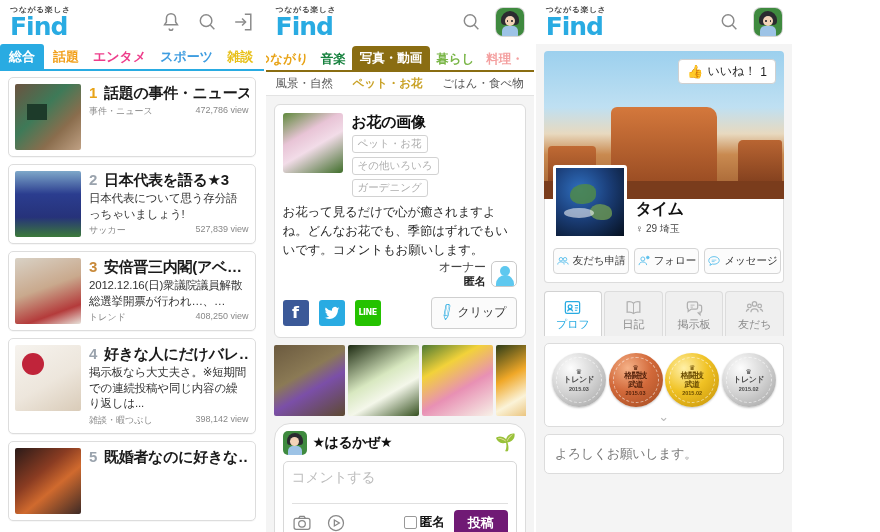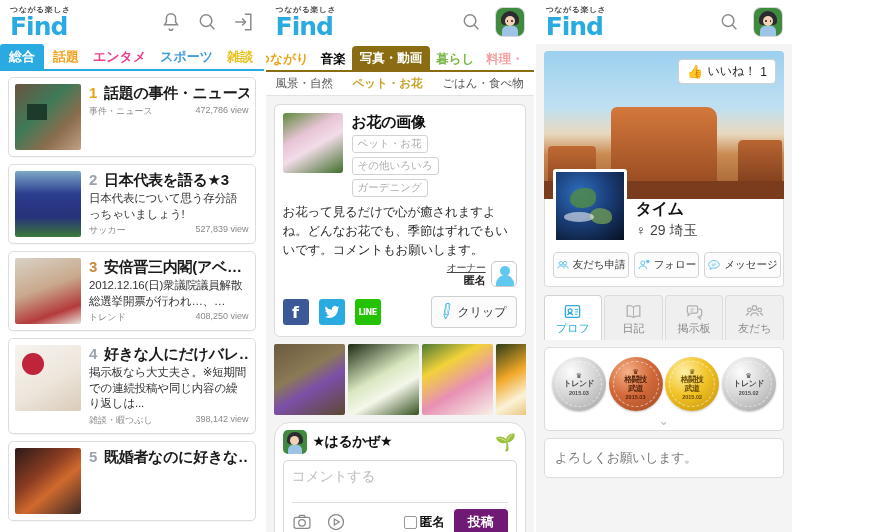--- a/index.html
+++ b/index.html
@@ -91,21 +91,21 @@
   .wc-info { padding-left: 9px; flex: 1; min-width: 0; }
   .wc-title { font-size: 15px; font-weight: bold; color: #111; letter-spacing: -.3px; }
   .tagrow { margin-top: 3px; display: flex; flex-wrap: wrap; gap: 4px; }
   .tag {
     border: 1px solid #d2d2d2; border-radius: 3px; font-size: 10.5px; color: #adadad;
     padding: 1px 5px; background: #fff; white-space: nowrap;
   }
   .wc-desc { font-size: 12.5px; color: #2b2b2b; line-height: 1.5; margin-top: 6px; letter-spacing: -.2px; }
   .owner-row { display: flex; align-items: center; justify-content: flex-end; margin-top: 2px; }
   .owner-txt { text-align: right; line-height: 1.15; margin-right: 5px; }
-  .owner-lbl { font-size: 10px; color: #444; letter-spacing: -.4px; text-decoration: underline; }
+  .owner-lbl { font-size: 12px; color: #444; letter-spacing: -.4px; }
   .owner-name { font-size: 11px; color: #222; font-weight: bold; }
   .owner-av {
     width: 26px; height: 26px; border-radius: 5px; border: 1px solid #c9c9c9;
     background: #fff; position: relative; overflow: hidden;
   }
   .oav-head { position:absolute; left:8px; top:4px; width:10px; height:10px; border-radius:50%; background:#5ec8ef; }
   .oav-body { position:absolute; left:4px; top:13px; width:18px; height:12px; border-radius:9px 9px 0 0; background:#5ec8ef; }
   .share-row { display: flex; align-items: center; margin-top: 9px; }
   .sq { width: 26px; height: 26px; border-radius: 3px; margin-right: 10px; position: relative; }
   .sq.fb { background: #3b5998; }
@@ -157,21 +157,21 @@
   .prof-row { display: flex; align-items: flex-end; }
   .prof-av {
     width: 74px; height: 74px; flex: 0 0 74px; margin-top: -38px; border: 3px solid #fff; border-radius: 3px;
     background: radial-gradient(circle at 35% 32%, #2f6fbf 0%, #1b3f7a 45%, #06101f 100%); position: relative; overflow: hidden;
   }
   .earth-land1 { position:absolute; left:14px; top:16px; width:26px; height:20px; background:#4f8a4a; border-radius:60% 40% 50% 45%; opacity:.85;}
   .earth-land2 { position:absolute; left:34px; top:36px; width:22px; height:16px; background:#6d9a52; border-radius:50% 60% 40% 55%; opacity:.8;}
   .earth-cloud { position:absolute; left:8px; top:40px; width:30px; height:10px; background:rgba(255,255,255,.55); border-radius:50%;}
   .prof-meta { padding-left: 9px; padding-bottom: 3px; }
   .prof-name { font-size: 16px; font-weight: bold; color: #111; letter-spacing: -.3px; }
-  .prof-sub { font-size: 14px; color: #444; margin-top: 2px; }
+  .prof-sub { font-size: 10px; color: #444; margin-top: 2px; }
   .act-row { display: flex; gap: 5px; margin-top: 9px; }
   .act-btn {
     flex: 1; border: 1px solid #d5d5d5; border-radius: 4px; background: #fcfcfc; font-size: 10.5px;
     color: #333; padding: 5px 2px; display: flex; align-items: center; justify-content: center; gap: 3px; white-space: nowrap;
   }
   .act-ic { color: #5bc0ec; width: 14px; height: 14px; }
   .act-ic svg { width: 100%; height: 100%; }
   .ptabs { display: flex; margin: 8px 8px 0 8px; }
   .ptab {
     flex: 1; border: 1px solid #dcdcdc; border-bottom: none; background: #efefef;
@@ -352,21 +352,21 @@
             <span class="av-face"></span>
           <span class="av-eye av-eyeL"></span>
             <span class="av-eye av-eyeR"></span>
             <span class="av-body"></span>
         </span>
       </div>
     </div>
 
     <div class="mid-tabs">
       <div class="mtab" style="color:#e8a317; margin-left:-14px;">つながり</div>
-      <div class="mtab" style="color:#000000">音楽</div>
+      <div class="mtab" style="color:#15803d">音楽</div>
       <div class="mtab active">写真・動画</div>
       <div class="mtab" style="color:#7ab648">暮らし</div>
       <div class="mtab" style="color:#f4a0a0">料理・</div>
     </div>
 
     <div class="mid-subtabs">
       <div class="msub" style="color:#555">風景・自然</div>
       <div class="msub" style="color:#c9a227; font-weight:bold;">ペット・お花</div>
       <div class="msub" style="color:#555">ごはん・食べ物</div>
     </div>

